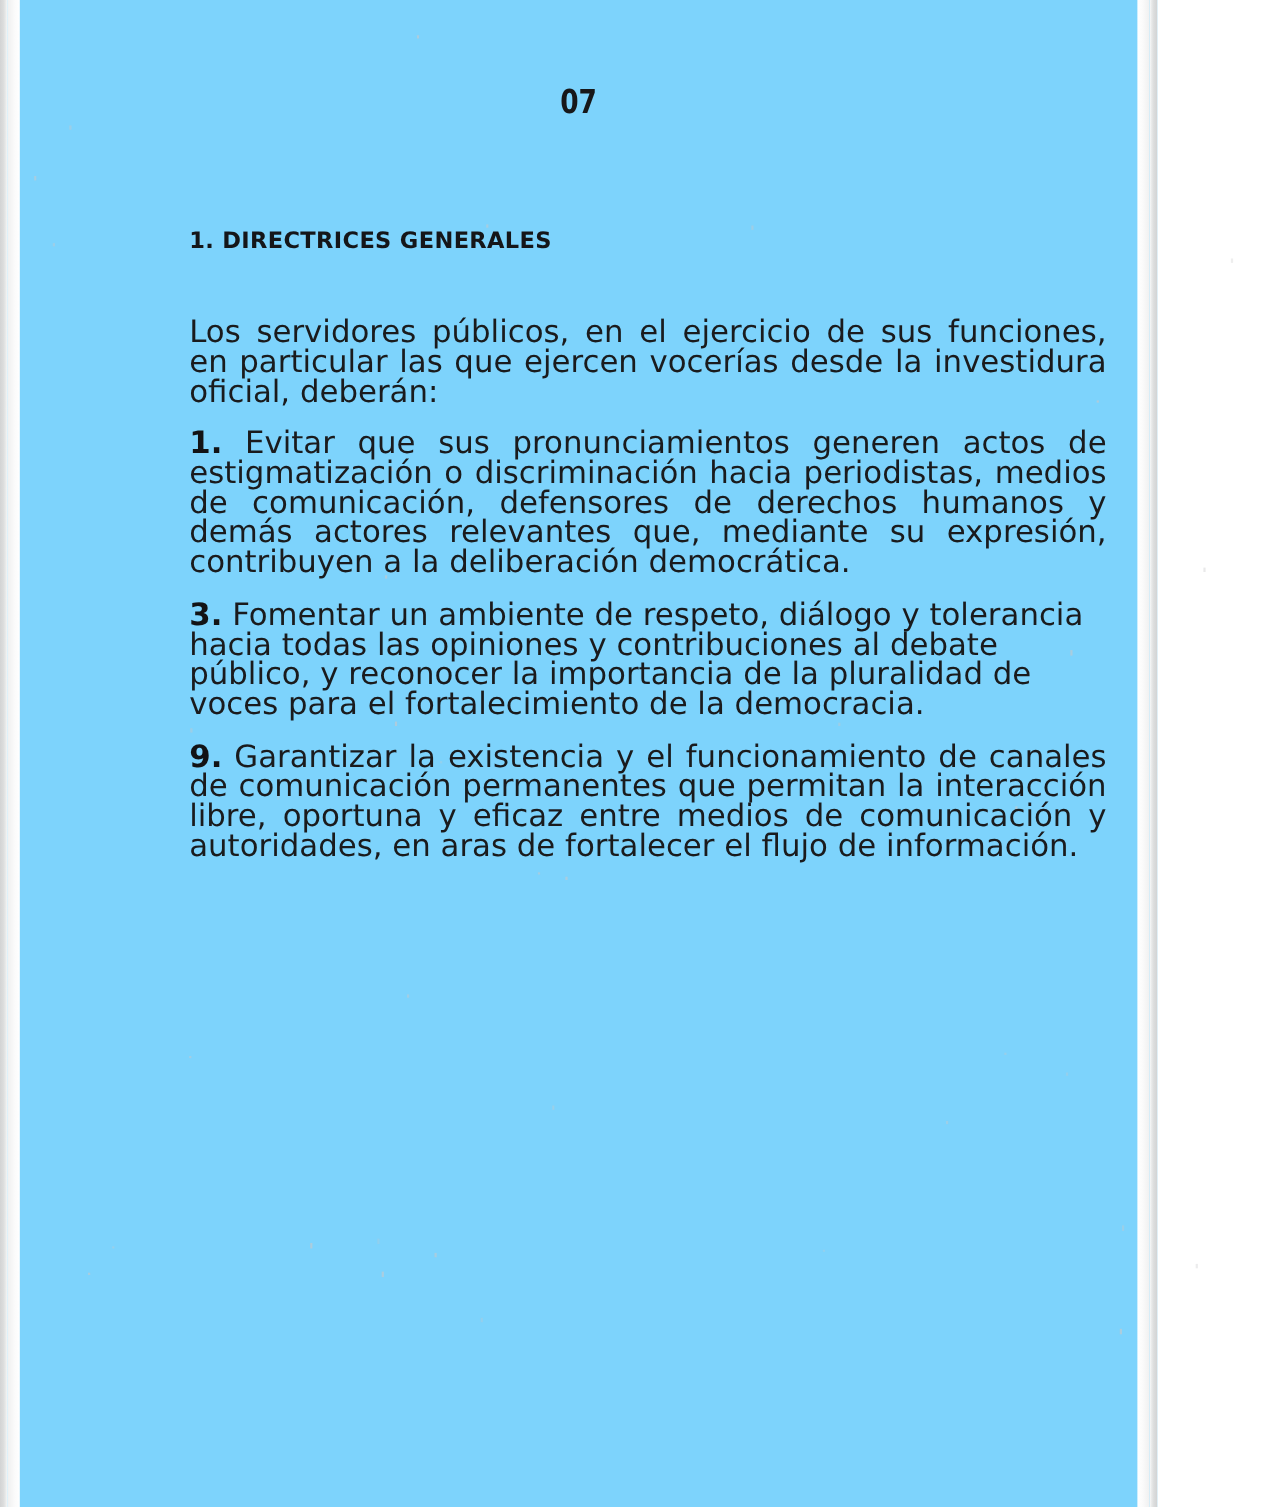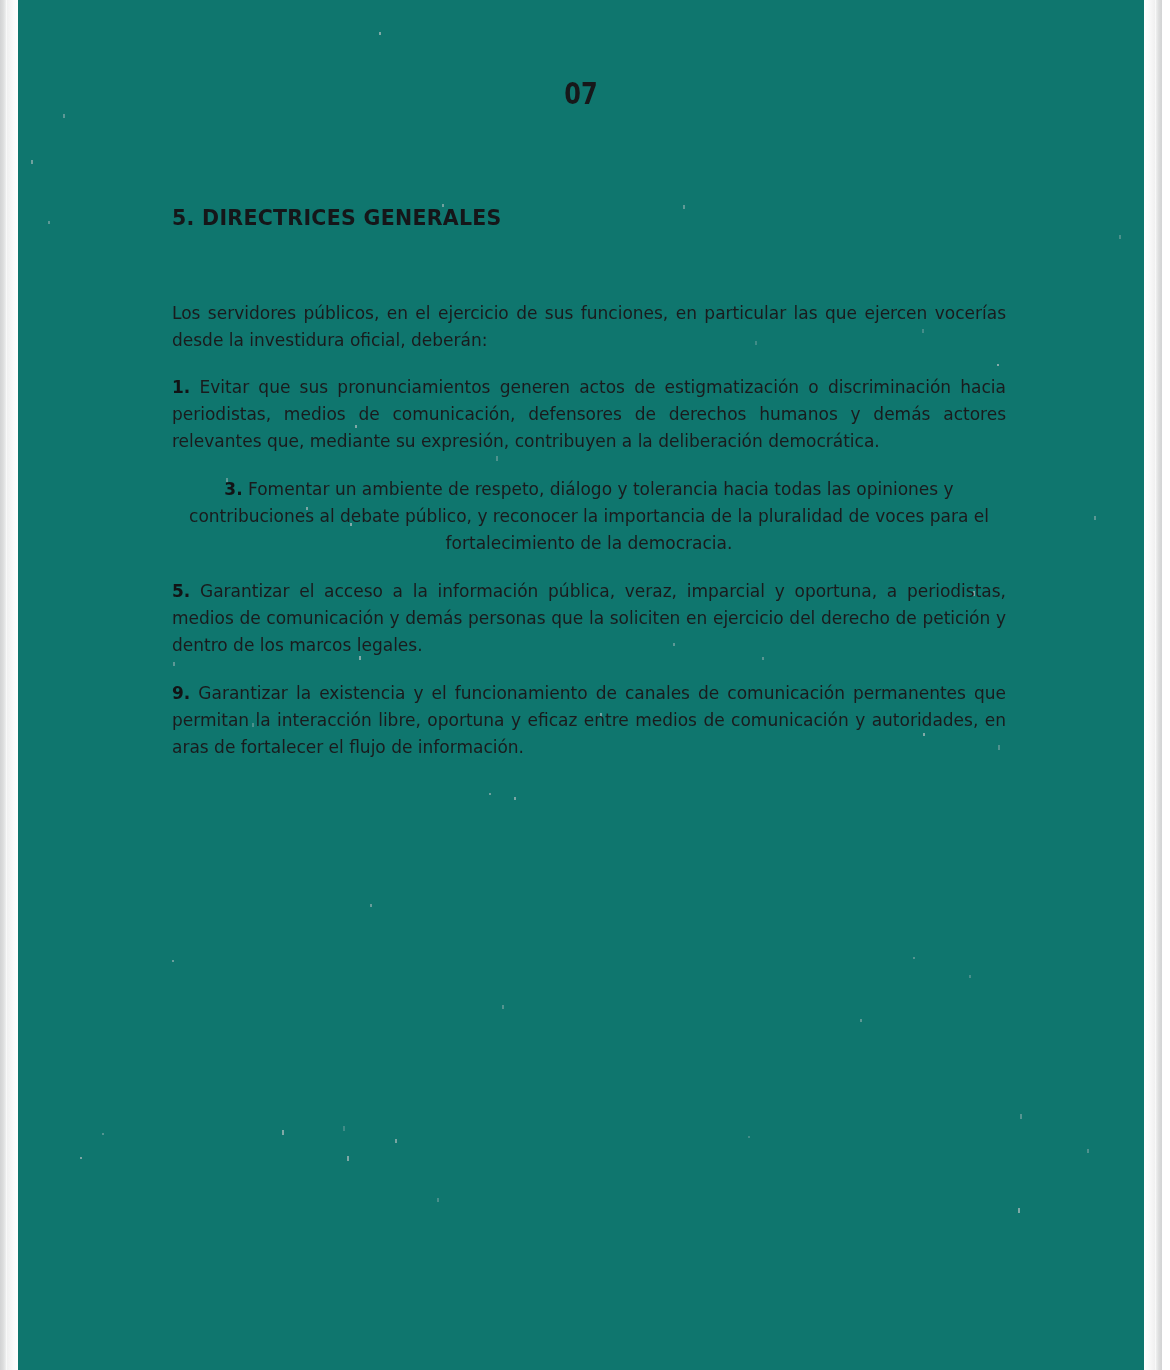--- a/index.html
+++ b/index.html
@@ -11,23 +11,23 @@
     width: 1170px;
     height: 1370px;
     overflow: hidden;
     font-family: "DejaVu Sans", sans-serif;
     -webkit-font-smoothing: antialiased;
   }
 
   
   .page {
     position: relative;
-    width: 1162px;
+    width: 1052px;
     height: 1370px;
-    background: #0f766e;
+    background: #7dd3fc;
     box-sizing: border-box;
   }
 
   
   .edge-strip {
     position: absolute;
     top: 0;
     bottom: 0;
     width: 7px;
     pointer-events: none;
@@ -94,29 +94,29 @@
   }
 
   .body-block {
     position: absolute;
     left: 172px;
     top: 284px;
     width: 834px;
   }
 
   p.para {
-    margin: 16px 0 21px 0;
-    font-size: 17px;
+    margin: 4px 0 21px 0;
+    font-size: 28px;
     line-height: 27px;
     color: #1a1b1d;
     text-align: justify;
     text-justify: inter-word;
   }
   p.para.left {
-    text-align: center;
+    text-align: left;
   }
   p.para:last-child {
     margin-bottom: 0;
   }
   p.intro {
     margin-bottom: 20px;
   }
   .num {
     font-weight: 700;
     color: #121315;
@@ -176,25 +176,24 @@
       <i style="left: 762.318px; top: 657.395px; opacity: 0.4; height: 3px;"></i>
       <i style="left: 973.209px; top: 591.414px; opacity: 0.59; height: 5px;"></i>
       <i style="left: 1119.1px; top: 234.738px; opacity: 0.32; height: 4px;"></i>
       <i style="left: 672.899px; top: 643.194px; opacity: 0.42; height: 3px;"></i>
       <i style="left: 399.708px; top: 691.667px; opacity: 0.3; height: 2px;"></i>
       <i style="left: 441.849px; top: 204.201px; opacity: 0.53; height: 3px;"></i>
     </div>
 
   <div class="page-number">07</div>
 
-  <h1 class="section-title">5. DIRECTRICES GENERALES</h1>
+  <h1 class="section-title">1. DIRECTRICES GENERALES</h1>
 
   <div class="body-block">
     <p class="para intro">Los servidores públicos, en el ejercicio de sus funciones, en particular las que ejercen vocerías desde la investidura oficial, deberán:</p>
     <div id="items-container">
         <p class="para"><span class="num">1.</span><span> Evitar que sus pronunciamientos generen actos de estigmatización o discriminación hacia periodistas, medios de comunicación, defensores de derechos humanos y demás actores relevantes que, mediante su expresión, contribuyen a la deliberación democrática.</span></p>
         <p class="para left"><span class="num">3.</span><span> Fomentar un ambiente de respeto, diálogo y tolerancia hacia todas las opiniones y contribuciones al debate público, y reconocer la importancia de la pluralidad de voces para el fortalecimiento de la democracia.</span></p>
-        <p class="para"><span class="num">5.</span><span> Garantizar el acceso a la información pública, veraz, imparcial y oportuna, a periodistas, medios de comunicación y demás personas que la soliciten en ejercicio del derecho de petición y dentro de los marcos legales.</span></p>
         <p class="para"><span class="num">9.</span><span> Garantizar la existencia y el funcionamiento de canales de comunicación permanentes que permitan la interacción libre, oportuna y eficaz entre medios de comunicación y autoridades, en aras de fortalecer el flujo de información.</span></p>
       </div>
   </div>
 
 </div>
 
 </body></html>

